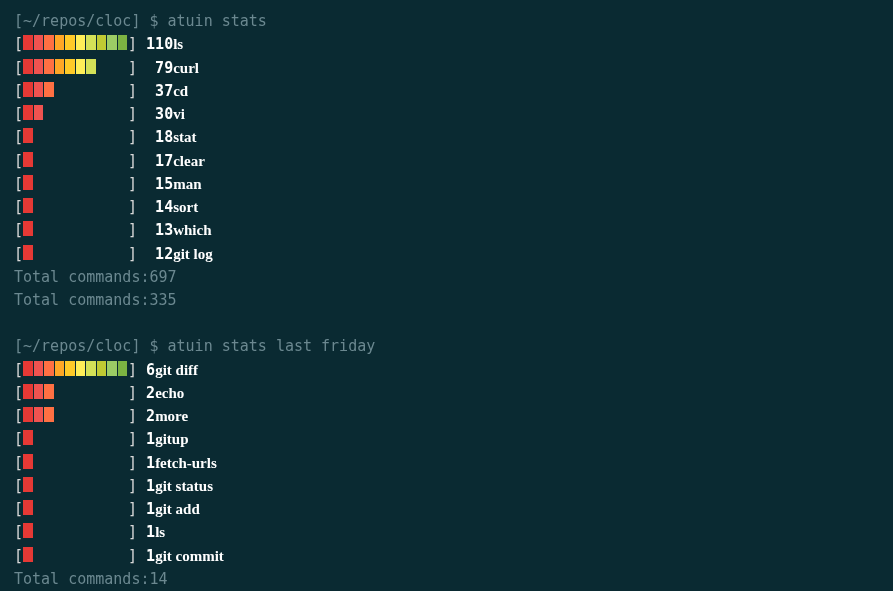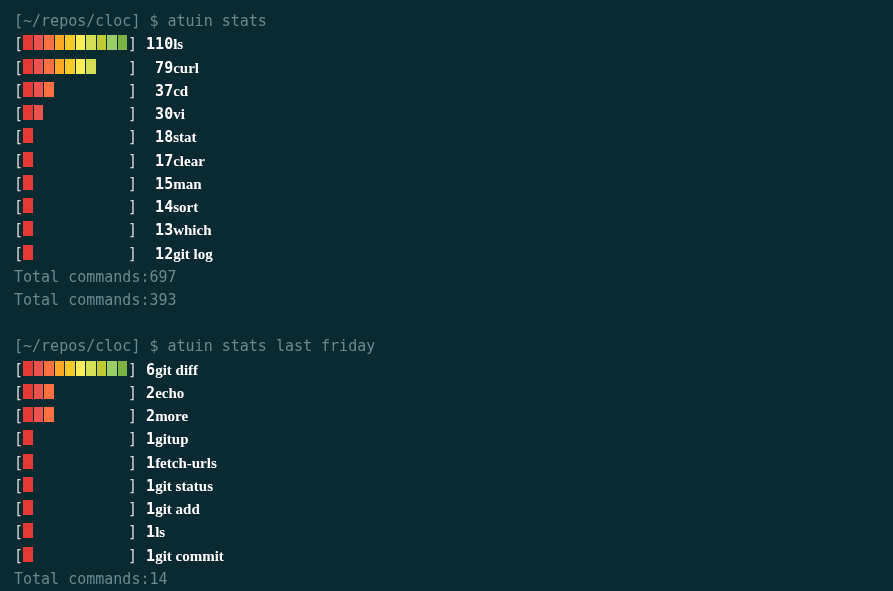--- a/index.html
+++ b/index.html
@@ -44,21 +44,21 @@
     <div class="row"><span class="bracket">[</span><span class="bar" style="background:#e53935"></span><span class="bar" style="background:#ef5350"></span><span class="bar" style="background:#ff7043"></span><span class="bar" style="background:#ffa726"></span><span class="bar" style="background:#ffca28"></span><span class="bar" style="background:#ffee58"></span><span class="bar" style="background:#d4e157"></span><span class="bar"></span><span class="bar"></span><span class="bar"></span><span class="bracket">] </span><span class="count"> 79</span> <span class="cmd">curl</span></div>
     <div class="row"><span class="bracket">[</span><span class="bar" style="background:#e53935"></span><span class="bar" style="background:#ef5350"></span><span class="bar" style="background:#ff7043"></span><span class="bar"></span><span class="bar"></span><span class="bar"></span><span class="bar"></span><span class="bar"></span><span class="bar"></span><span class="bar"></span><span class="bracket">] </span><span class="count"> 37</span> <span class="cmd">cd</span></div>
     <div class="row"><span class="bracket">[</span><span class="bar" style="background:#e53935"></span><span class="bar" style="background:#ef5350"></span><span class="bar"></span><span class="bar"></span><span class="bar"></span><span class="bar"></span><span class="bar"></span><span class="bar"></span><span class="bar"></span><span class="bar"></span><span class="bracket">] </span><span class="count"> 30</span> <span class="cmd">vi</span></div>
     <div class="row"><span class="bracket">[</span><span class="bar" style="background:#e53935"></span><span class="bar"></span><span class="bar"></span><span class="bar"></span><span class="bar"></span><span class="bar"></span><span class="bar"></span><span class="bar"></span><span class="bar"></span><span class="bar"></span><span class="bracket">] </span><span class="count"> 18</span> <span class="cmd">stat</span></div>
     <div class="row"><span class="bracket">[</span><span class="bar" style="background:#e53935"></span><span class="bar"></span><span class="bar"></span><span class="bar"></span><span class="bar"></span><span class="bar"></span><span class="bar"></span><span class="bar"></span><span class="bar"></span><span class="bar"></span><span class="bracket">] </span><span class="count"> 17</span> <span class="cmd">clear</span></div>
     <div class="row"><span class="bracket">[</span><span class="bar" style="background:#e53935"></span><span class="bar"></span><span class="bar"></span><span class="bar"></span><span class="bar"></span><span class="bar"></span><span class="bar"></span><span class="bar"></span><span class="bar"></span><span class="bar"></span><span class="bracket">] </span><span class="count"> 15</span> <span class="cmd">man</span></div>
     <div class="row"><span class="bracket">[</span><span class="bar" style="background:#e53935"></span><span class="bar"></span><span class="bar"></span><span class="bar"></span><span class="bar"></span><span class="bar"></span><span class="bar"></span><span class="bar"></span><span class="bar"></span><span class="bar"></span><span class="bracket">] </span><span class="count"> 14</span> <span class="cmd">sort</span></div>
     <div class="row"><span class="bracket">[</span><span class="bar" style="background:#e53935"></span><span class="bar"></span><span class="bar"></span><span class="bar"></span><span class="bar"></span><span class="bar"></span><span class="bar"></span><span class="bar"></span><span class="bar"></span><span class="bar"></span><span class="bracket">] </span><span class="count"> 13</span> <span class="cmd">which</span></div>
     <div class="row"><span class="bracket">[</span><span class="bar" style="background:#e53935"></span><span class="bar"></span><span class="bar"></span><span class="bar"></span><span class="bar"></span><span class="bar"></span><span class="bar"></span><span class="bar"></span><span class="bar"></span><span class="bar"></span><span class="bracket">] </span><span class="count"> 12</span> <span class="cmd">git log</span></div>
     <div class="row"><span class="summary">Total commands:</span>   <span class="summary-val">697</span></div>
-    <div class="row"><span class="summary">Total commands:</span>  <span class="summary-val">393</span></div>
+    <div class="row"><span class="summary">Total commands:</span>  <span class="summary-val">335</span></div>
     <div class="spacer"></div>
     <div class="prompt-line"><span class="prompt-path">[~/repos/cloc]</span> <span class="prompt-dollar">$</span> <span class="prompt-cmd">atuin stats last friday</span></div>
     <div class="row"><span class="bracket">[</span><span class="bar" style="background:#e53935"></span><span class="bar" style="background:#ef5350"></span><span class="bar" style="background:#ff7043"></span><span class="bar" style="background:#ffa726"></span><span class="bar" style="background:#ffca28"></span><span class="bar" style="background:#ffee58"></span><span class="bar" style="background:#d4e157"></span><span class="bar" style="background:#c0ca33"></span><span class="bar" style="background:#9ccc65"></span><span class="bar" style="background:#7cb342"></span><span class="bracket">] </span><span class="count">6</span> <span class="cmd">git diff</span></div>
     <div class="row"><span class="bracket">[</span><span class="bar" style="background:#e53935"></span><span class="bar" style="background:#ef5350"></span><span class="bar" style="background:#ff7043"></span><span class="bar"></span><span class="bar"></span><span class="bar"></span><span class="bar"></span><span class="bar"></span><span class="bar"></span><span class="bar"></span><span class="bracket">] </span><span class="count">2</span> <span class="cmd">echo</span></div>
     <div class="row"><span class="bracket">[</span><span class="bar" style="background:#e53935"></span><span class="bar" style="background:#ef5350"></span><span class="bar" style="background:#ff7043"></span><span class="bar"></span><span class="bar"></span><span class="bar"></span><span class="bar"></span><span class="bar"></span><span class="bar"></span><span class="bar"></span><span class="bracket">] </span><span class="count">2</span> <span class="cmd">more</span></div>
     <div class="row"><span class="bracket">[</span><span class="bar" style="background:#e53935"></span><span class="bar"></span><span class="bar"></span><span class="bar"></span><span class="bar"></span><span class="bar"></span><span class="bar"></span><span class="bar"></span><span class="bar"></span><span class="bar"></span><span class="bracket">] </span><span class="count">1</span> <span class="cmd">gitup</span></div>
     <div class="row"><span class="bracket">[</span><span class="bar" style="background:#e53935"></span><span class="bar"></span><span class="bar"></span><span class="bar"></span><span class="bar"></span><span class="bar"></span><span class="bar"></span><span class="bar"></span><span class="bar"></span><span class="bar"></span><span class="bracket">] </span><span class="count">1</span> <span class="cmd">fetch-urls</span></div>
     <div class="row"><span class="bracket">[</span><span class="bar" style="background:#e53935"></span><span class="bar"></span><span class="bar"></span><span class="bar"></span><span class="bar"></span><span class="bar"></span><span class="bar"></span><span class="bar"></span><span class="bar"></span><span class="bar"></span><span class="bracket">] </span><span class="count">1</span> <span class="cmd">git status</span></div>
     <div class="row"><span class="bracket">[</span><span class="bar" style="background:#e53935"></span><span class="bar"></span><span class="bar"></span><span class="bar"></span><span class="bar"></span><span class="bar"></span><span class="bar"></span><span class="bar"></span><span class="bar"></span><span class="bar"></span><span class="bracket">] </span><span class="count">1</span> <span class="cmd">git add</span></div>
     <div class="row"><span class="bracket">[</span><span class="bar" style="background:#e53935"></span><span class="bar"></span><span class="bar"></span><span class="bar"></span><span class="bar"></span><span class="bar"></span><span class="bar"></span><span class="bar"></span><span class="bar"></span><span class="bar"></span><span class="bracket">] </span><span class="count">1</span> <span class="cmd">ls</span></div>

